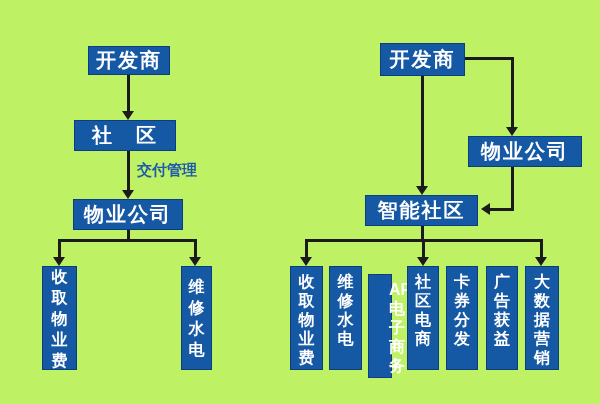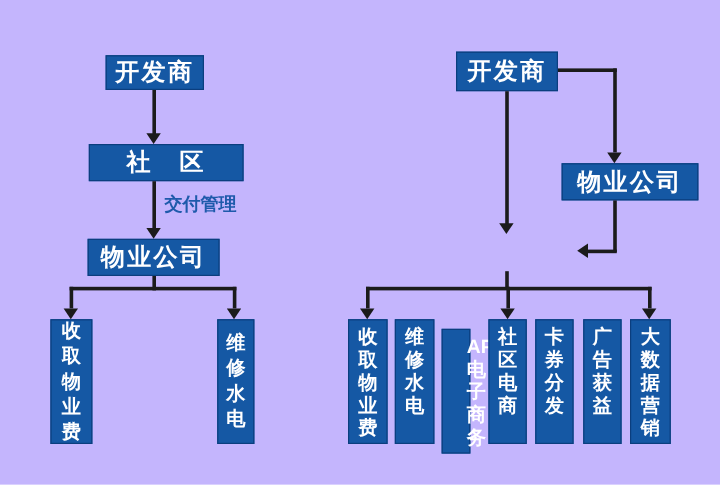--- a/index.html
+++ b/index.html
@@ -1,17 +1,17 @@
 <!DOCTYPE html>
 <html><head>
 <meta charset="utf-8">
 <style>
   html,body{margin:0;padding:0;background:#ffffff;}
   .canvas{
-    position:relative;width:600px;height:404px;background:#c4b5fd;
+    position:relative;width:600px;height:404px;background:#bef264;
     font-family:"Liberation Sans","DejaVu Sans",sans-serif;overflow:hidden;
   }
   .node{
     position:absolute;background:#1558A4;border:1px solid #0B3E7E;color:#ffffff;
     display:flex;align-items:center;justify-content:center;
     font-size:20px;font-weight:bold;letter-spacing:2px;box-sizing:border-box;
   }
   .leaf{
     position:absolute;background:#1558A4;border:1px solid #0B3E7E;color:#ffffff;
     font-size:16px;font-weight:bold;text-align:center;white-space:pre-line;
@@ -28,21 +28,21 @@
     border-top:6px solid transparent;border-bottom:6px solid transparent;
     border-right:9px solid #1b1b1b;}
   .edge-label{
     position:absolute;color:#1E5AAB;font-size:15px;font-weight:bold;white-space:nowrap;
   }
   
   .l-dev{left:88px;top:46px;width:82px;height:29px;}
   .l-ln1{left:127px;top:75px;width:3px;height:38px;}
   .l-ah1{left:122px;top:111px;}
   .l-lbl1{left:137px;top:87px;}
-  .l-com{left:74px;top:120px;width:129px;height:31px;}
+  .l-com{left:74px;top:120px;width:102px;height:31px;}
   .l-ln2{left:127px;top:151px;width:3px;height:40px;}
   .l-ah2{left:122px;top:190px;}
   .l-lbl2{left:137px;top:161px;}
   .l-prop{left:73px;top:199px;width:110px;height:31px;}
   .l-stub{left:127px;top:230px;width:3px;height:12px;}
   .l-hbar{left:58px;top:239px;width:139px;height:3px;}
   .l-stubL{left:58px;top:239px;width:3px;height:18px;}
   .l-ahL{left:53px;top:257px;}
   .l-stubR{left:194px;top:239px;width:3px;height:18px;}
   .l-ahR{left:189px;top:257px;}
@@ -120,20 +120,21 @@
   <div class="line r-htop"></div>
   <div class="line r-vtop"></div>
   <div class="ar-d r-ah2"></div>
 
   <div class="node r-prop">物业公司</div>
 
   <div class="line r-vmid"></div>
   <div class="line r-hmid"></div>
   <div class="ar-l r-ahl"></div>
 
+  <div class="node r-smart">智能社区</div>
 
   <div class="line r-stub"></div>
   <div class="line r-hbar"></div>
   <div class="line r-stub1"></div>
   <div class="ar-d r-ahb1"></div>
   <div class="line r-stub2"></div>
   <div class="ar-d r-ahb2"></div>
   <div class="line r-stub3"></div>
   <div class="ar-d r-ahb3"></div>
 

